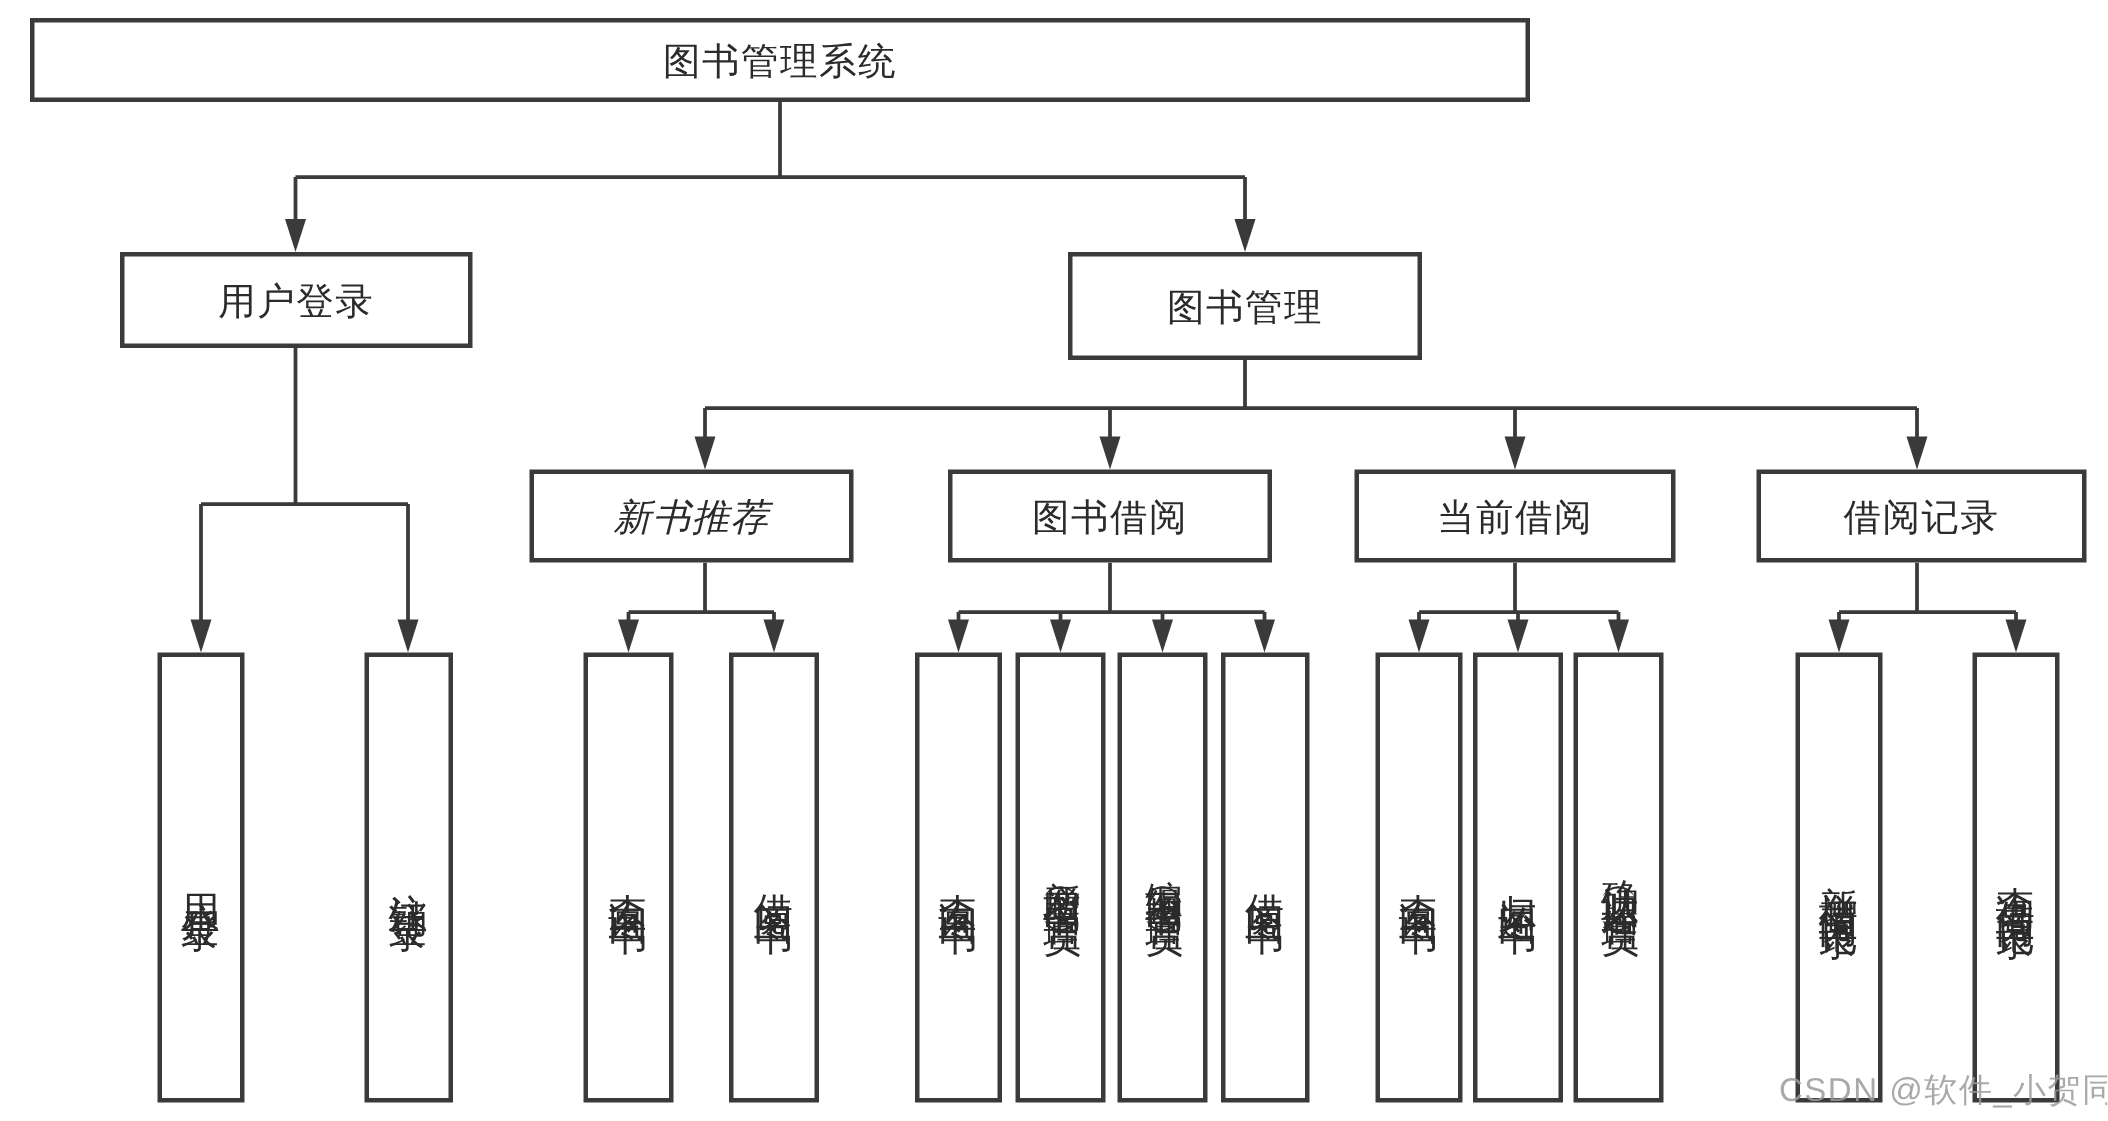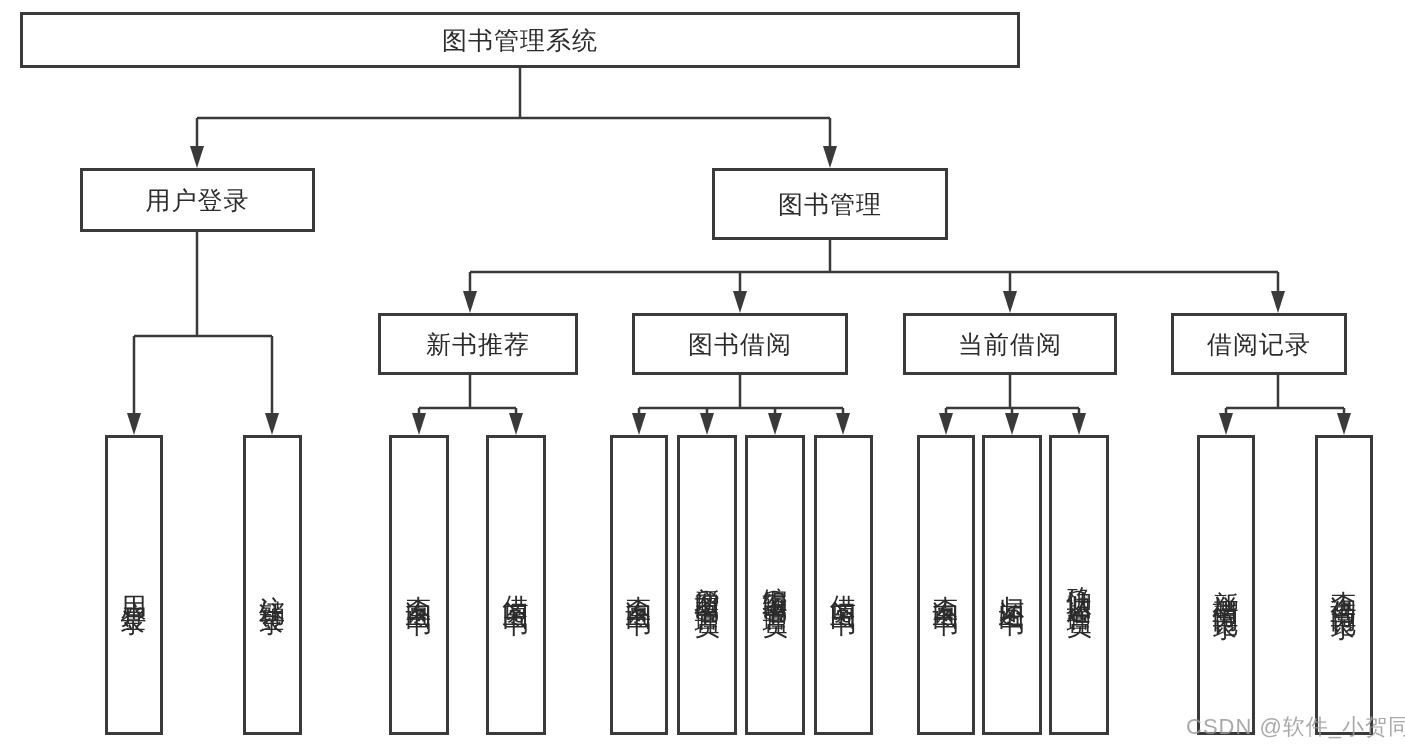--- a/index.html
+++ b/index.html
@@ -110,24 +110,24 @@
       <polygon class="carrow" points="1219,413 1233,413 1226,435"></polygon>
       <polygon class="carrow" points="1337,413 1351,413 1344,435"></polygon>
     </g>
   </svg>
 
   <div class="node h-node" style="left:20px; top:12px; width:1000px; height:56px;">图书管理系统</div>
 
   <div class="node h-node" style="left:80px; top:168px; width:235px; height:64px;">用户登录</div>
   <div class="node h-node" style="left:712px; top:168px; width:236px; height:72px;">图书管理</div>
 
-  <div class="node h-node" style="left:378px; top:313px; width:200px; height:62px;">新书推荐</div>
+  <div class="node h-node" style="left:353px; top:313px; width:216px; height:62px;font-style:italic;">新书推荐</div>
   <div class="node h-node" style="left:903px; top:313px; width:214px; height:62px;">当前借阅</div>
   <div class="node h-node" style="left:632px; top:313px; width:216px; height:62px;">图书借阅</div>
-  <div class="node h-node" style="left:1171px; top:313px; width:176px; height:62px;">借阅记录</div>
+  <div class="node h-node" style="left:1171px; top:313px; width:220px; height:62px;">借阅记录</div>
 
   <div class="node v-node" style="left:105px; top:435px; width:58px; height:300px;">用户登录</div>
   <div class="node v-node" style="left:243px; top:435px; width:59px; height:300px;">注销登录</div>
 
   <div class="node v-node" style="left:389px; top:435px; width:60px; height:300px;">查询图书</div>
   <div class="node v-node" style="left:486px; top:435px; width:60px; height:300px;">借阅图书</div>
 
   <div class="node v-node" style="left:610px; top:435px; width:58px; height:300px;">查询图书</div>
   <div class="node v-node long" style="left:677px; top:435px; width:60px; height:300px;">新增图书（管理员）</div>
   <div class="node v-node long" style="left:745px; top:435px; width:60px; height:300px;">编辑图书（管理员）</div>

